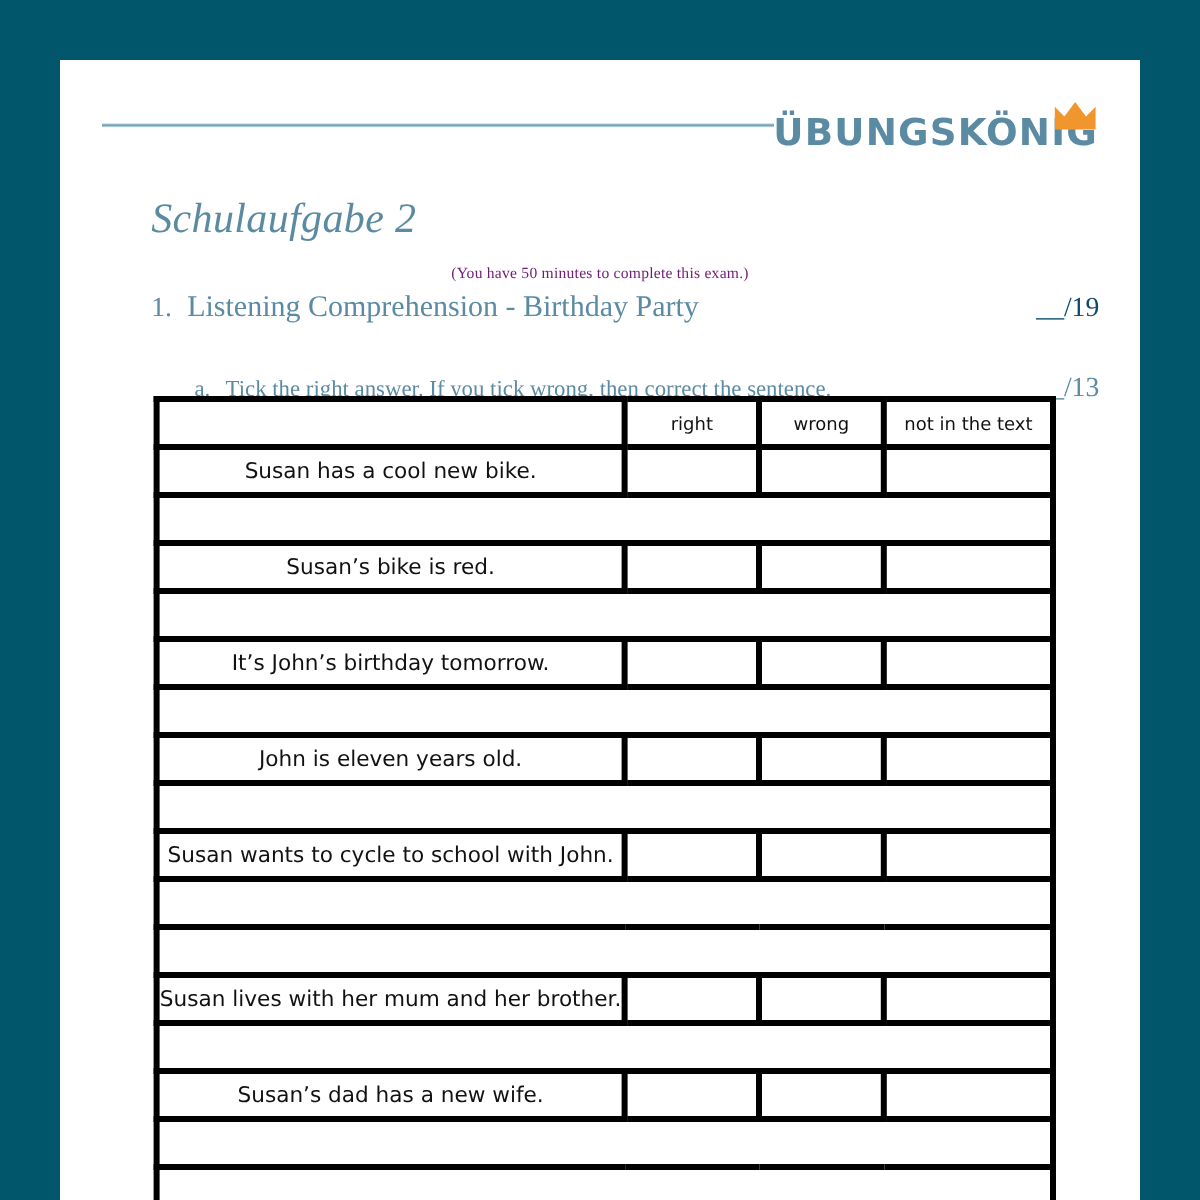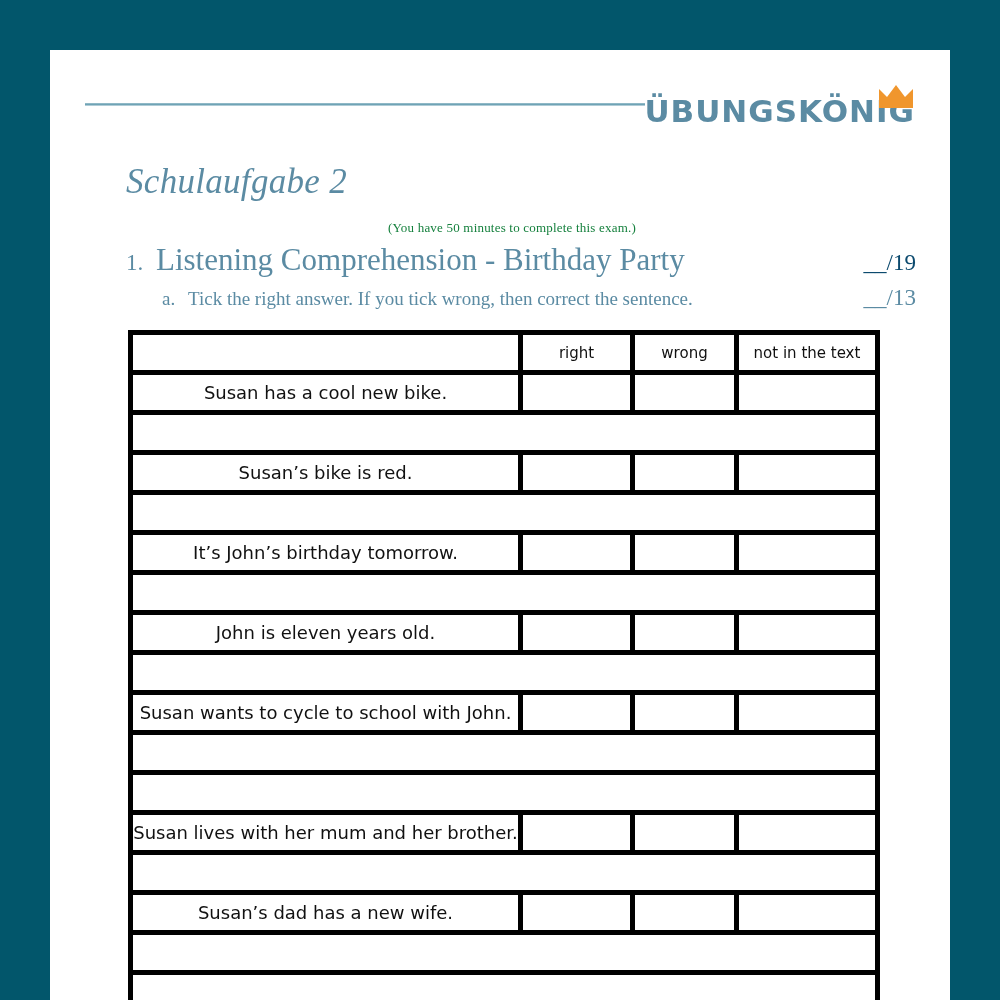--- a/index.html
+++ b/index.html
@@ -81,44 +81,43 @@
 
   
   .exam-note {
     position: absolute;
     left: 0;
     top: 170px;
     width: 900px;
     text-align: center;
     font-family: "Liberation Serif", serif;
     font-size: 13px;
-    color: #15803d;
+    color: #701a75;
     letter-spacing: 0.2px;
-    padding-left: 12px;
   }
 
   
   .task-1 {
     position: absolute;
     left: 76px;
     top: 192px;
     width: 790px;
     display: flex;
     align-items: baseline;
   }
   .task-1-num {
     font-family: "Liberation Serif", serif;
     font-size: 23px;
     color: #5b8ba3;
     width: 30px;
     flex: 0 0 30px;
   }
   .task-1-text {
     font-family: "Liberation Serif", serif;
-    font-size: 31px;
+    font-size: 25px;
     color: #5b8ba3;
     flex: 1 1 auto;
     white-space: nowrap;
   }
   .task-1-pts {
     font-family: "Liberation Serif", serif;
     font-size: 23px;
     color: #0c4a6e;
     flex: 0 0 auto;
     padding-left: 20px;
@@ -146,20 +145,21 @@
     color: #5b8ba3;
     flex: 1 1 auto;
     white-space: nowrap;
   }
   .task-a-pts {
     font-family: "Liberation Serif", serif;
     font-size: 23px;
     color: #5b8ba3;
     flex: 0 0 auto;
     padding-left: 18px;
+    margin-top: 25px;
   }
 
   .task-a-german {
     position: absolute;
     left: 136px;
     top: 262px;
     font-family: "DejaVu Sans", sans-serif;
     font-weight: bold;
     font-size: 11px;
     color: #5b8ba3;

